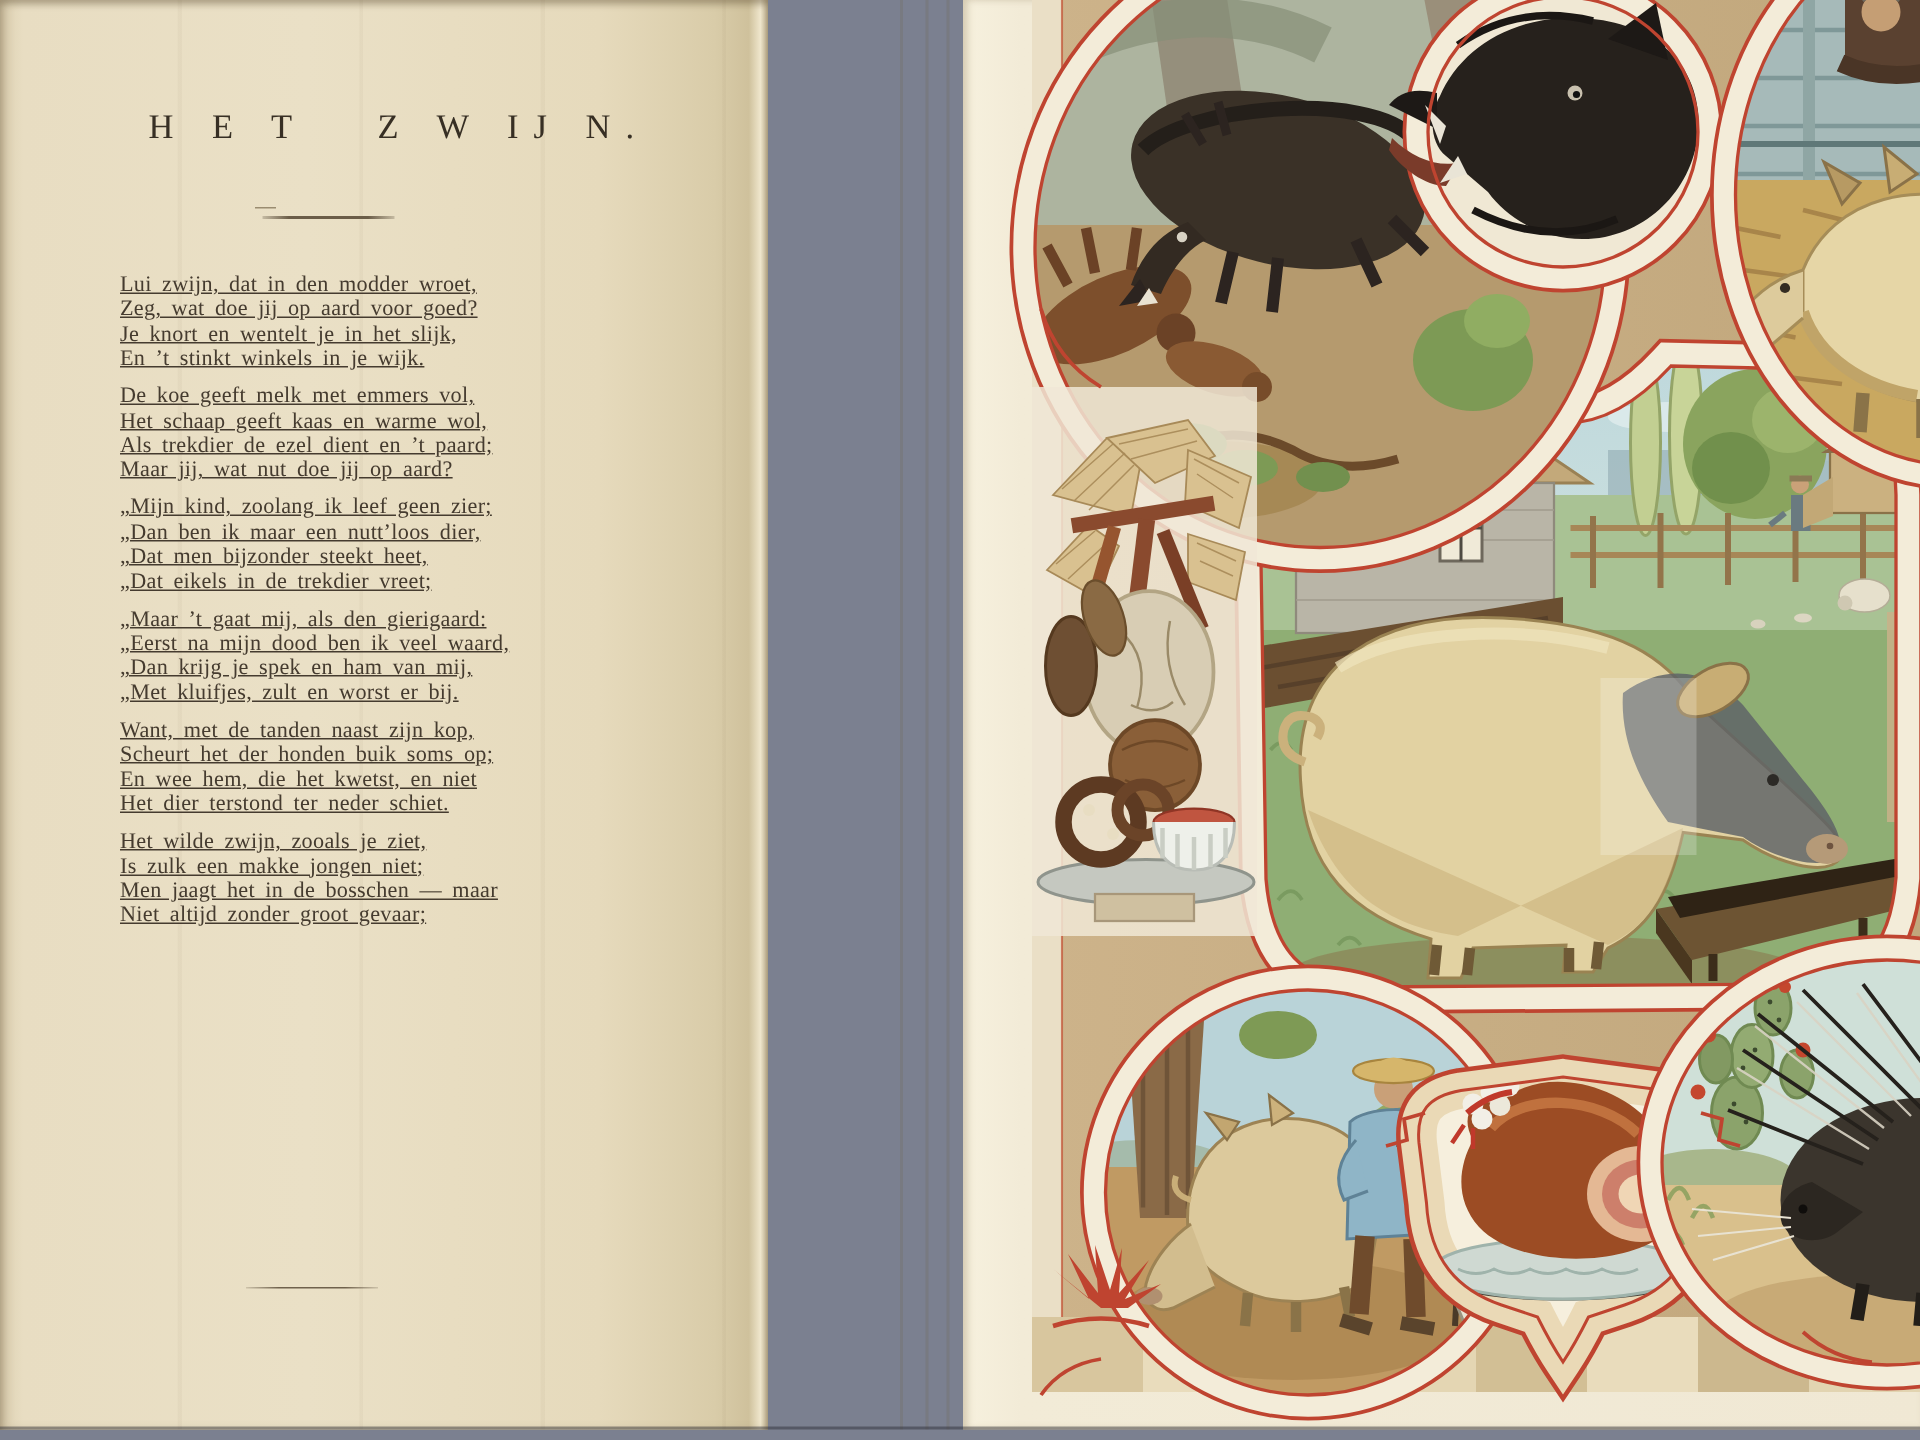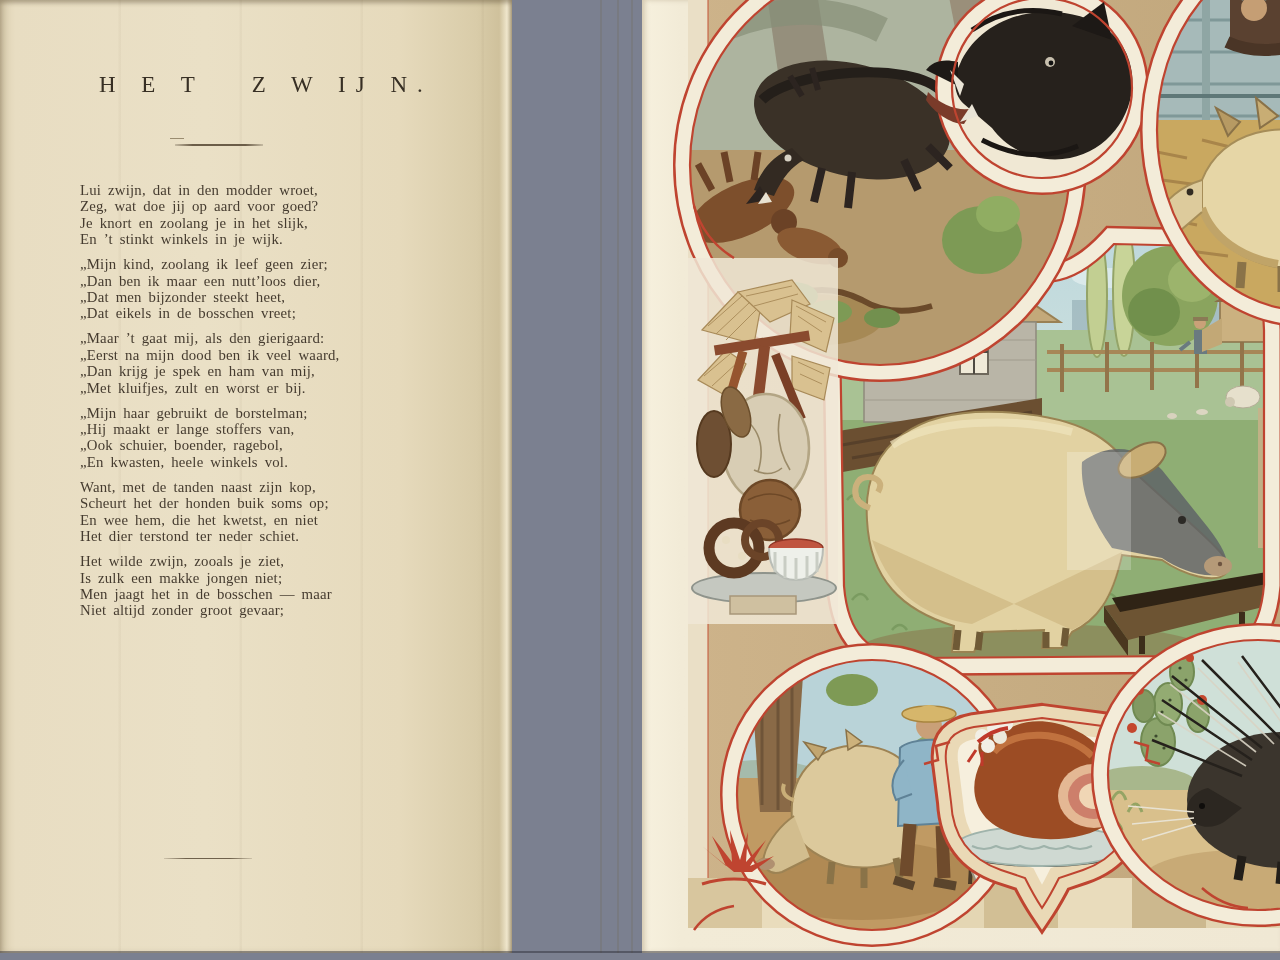--- a/index.html
+++ b/index.html
@@ -14,21 +14,21 @@
     box-shadow:inset 0 3px 4px rgba(90,75,50,.35), inset 4px 0 6px rgba(120,100,70,.25);}
   .left-page .crease{position:absolute;top:0;height:100%;width:2px;background:rgba(110,92,62,.18);}
   .page-title{position:absolute;left:99px;top:72px;font-size:23px;color:#372f24;
     letter-spacing:10px;font-weight:400;white-space:pre;}
   .title-rule{position:absolute;left:175px;top:144px;width:88px;height:2px;
     background:linear-gradient(90deg,rgba(90,78,60,.25),#6b5d48 20%,#6b5d48 80%,rgba(90,78,60,.25));}
   .title-tick{position:absolute;left:170px;top:138px;width:14px;height:1px;background:#9a8c70;}
   .poem{position:absolute;left:80px;top:182px;color:#453b2f;font-size:14.8px;
     line-height:16.4px;word-spacing:3px;letter-spacing:.2px;}
   .stanza{margin:0 0 8.6px 0;}
-  .poem-line{white-space:pre;}
+  .poem-line{white-space:pre;text-decoration:underline;}
   .end-rule{position:absolute;left:164px;top:858px;width:88px;height:1px;
     background:linear-gradient(90deg,rgba(90,78,60,.2),#6f614c 25%,#6f614c 75%,rgba(90,78,60,.2));}
   
   .right-page{position:absolute;left:642px;top:0;width:638px;height:953px;
     background:linear-gradient(90deg,#f7f1de 0,#f2ebd7 6%,#f0e8d4 100%);
     box-shadow:inset 3px 0 5px rgba(150,130,95,.35);}
   .plate-svg{position:absolute;left:0;top:0;}
   .bottom-shadow{position:absolute;left:0;top:951px;width:1280px;height:2px;background:rgba(40,40,48,.45);}
 </style>
 </head>
@@ -40,40 +40,40 @@
     <div class="crease" style="left:600px"></div>
     <div class="crease" style="left:617px"></div>
     <div class="crease" style="left:631px"></div>
     <div class="page-title">H E T   Z W IJ N.</div>
     <div class="title-tick"></div>
     <div class="title-rule"></div>
     <div class="poem" id="stanza-container">
         <div class="stanza">
           <div class="poem-line">Lui zwijn, dat in den modder wroet,</div>
           <div class="poem-line">Zeg, wat doe jij op aard voor goed?</div>
-          <div class="poem-line">Je knort en zoolang je in het slijk,</div>
+          <div class="poem-line">Je knort en wentelt je in het slijk,</div>
           <div class="poem-line">En ’t stinkt winkels in je wijk.</div>
+        </div>
+        <div class="stanza">
+          <div class="poem-line">De koe geeft melk met emmers vol,</div>
+          <div class="poem-line">Het schaap geeft kaas en warme wol,</div>
+          <div class="poem-line">Als trekdier de ezel dient en ’t paard;</div>
+          <div class="poem-line">Maar jij, wat nut doe jij op aard?</div>
         </div>
         <div class="stanza">
           <div class="poem-line">„Mijn kind, zoolang ik leef geen zier;</div>
           <div class="poem-line">„Dan ben ik maar een nutt’loos dier,</div>
           <div class="poem-line">„Dat men bijzonder steekt heet,</div>
-          <div class="poem-line">„Dat eikels in de bosschen vreet;</div>
+          <div class="poem-line">„Dat eikels in de trekdier vreet;</div>
         </div>
         <div class="stanza">
           <div class="poem-line">„Maar ’t gaat mij, als den gierigaard:</div>
           <div class="poem-line">„Eerst na mijn dood ben ik veel waard,</div>
           <div class="poem-line">„Dan krijg je spek en ham van mij,</div>
           <div class="poem-line">„Met kluifjes, zult en worst er bij.</div>
-        </div>
-        <div class="stanza">
-          <div class="poem-line">„Mijn haar gebruikt de borstelman;</div>
-          <div class="poem-line">„Hij maakt er lange stoffers van,</div>
-          <div class="poem-line">„Ook schuier, boender, ragebol,</div>
-          <div class="poem-line">„En kwasten, heele winkels vol.</div>
         </div>
         <div class="stanza">
           <div class="poem-line">Want, met de tanden naast zijn kop,</div>
           <div class="poem-line">Scheurt het der honden buik soms op;</div>
           <div class="poem-line">En wee hem, die het kwetst, en niet</div>
           <div class="poem-line">Het dier terstond ter neder schiet.</div>
         </div>
         <div class="stanza">
           <div class="poem-line">Het wilde zwijn, zooals je ziet,</div>
           <div class="poem-line">Is zulk een makke jongen niet;</div>

